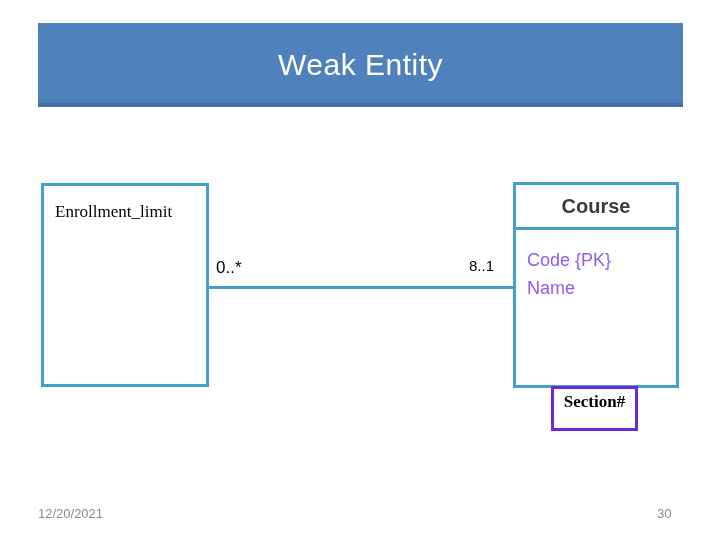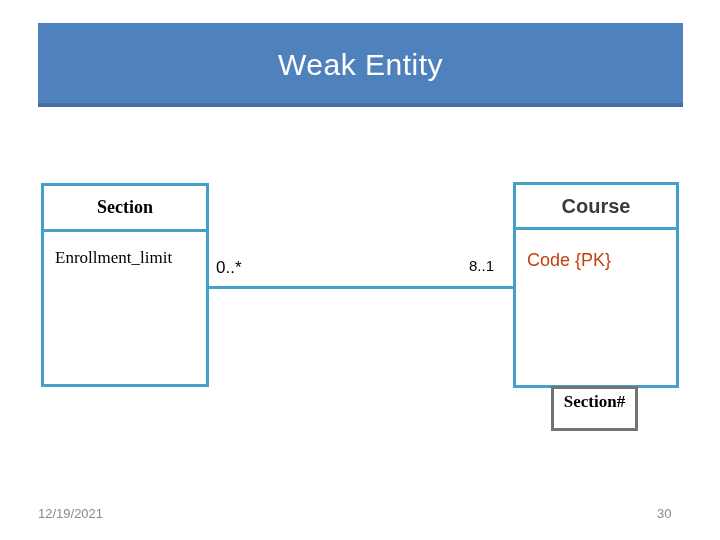--- a/index.html
+++ b/index.html
@@ -66,21 +66,21 @@
   .entity-body { padding: 16px 10px 0 11px; }
   .section-box .entity-body .attr {
     font-family: "Liberation Serif", serif;
     font-size: 17px;
     color: #000000;
     display: block;
   }
   .course-box .entity-body .attr {
     font-family: "Liberation Sans", sans-serif;
     font-size: 18px;
-    color: #c2410c;
+    color: #8b5cf6;
     display: block;
     line-height: 28px;
   }
 
   
   .connector {
     position: absolute;
     left: 209px; top: 286px;
     width: 305px; height: 3px;
     background: #42A0C9;
@@ -91,21 +91,21 @@
     color: #000000;
   }
   .mult-left  { left: 216px; top: 258px; font-size: 17px; }
   .mult-right { left: 469px; top: 257px; font-size: 15px; }
 
   
   .weak-key-box {
     position: absolute;
     left: 551px; top: 386px;
     width: 87px; height: 45px;
-    border: 3px solid #737373;
+    border: 3px solid #6d28d9;
     background: #ffffff;
     text-align: center;
     padding-top: 3px;
   }
   .weak-key-box span {
     font-family: "Liberation Serif", serif;
     font-weight: 700;
     font-size: 17px;
     color: #000000;
   }
@@ -126,44 +126,42 @@
 
 <div class="slide">
 
   <header class="title-bar">
     <span class="title-text">Weak Entity</span>
   </header>
 
   <div>
 
     <div class="entity-box section-box">
-      <div class="entity-header">
-        <span class="serif-name">Section</span>
-      </div>
       <div class="entity-body">
         <span class="attr">Enrollment_limit</span>
       </div>
     </div>
 
     <div class="connector"></div>
 
     <span class="mult mult-left">0..*</span>
     <span class="mult mult-right">8..1</span>
 
     <div class="entity-box course-box">
       <div class="entity-header">
         <span class="sans-name">Course</span>
       </div>
       <div class="entity-body">
         <span class="attr">Code {PK}</span>
+        <span class="attr">Name</span>
       </div>
     </div>
 
     <div class="weak-key-box">
       <span>Section#</span>
     </div>
 
   </div>
 
-  <span class="footer-date">12/19/2021</span>
+  <span class="footer-date">12/20/2021</span>
   <span class="footer-page">30</span>
 
 </div>
 
 </body></html>

